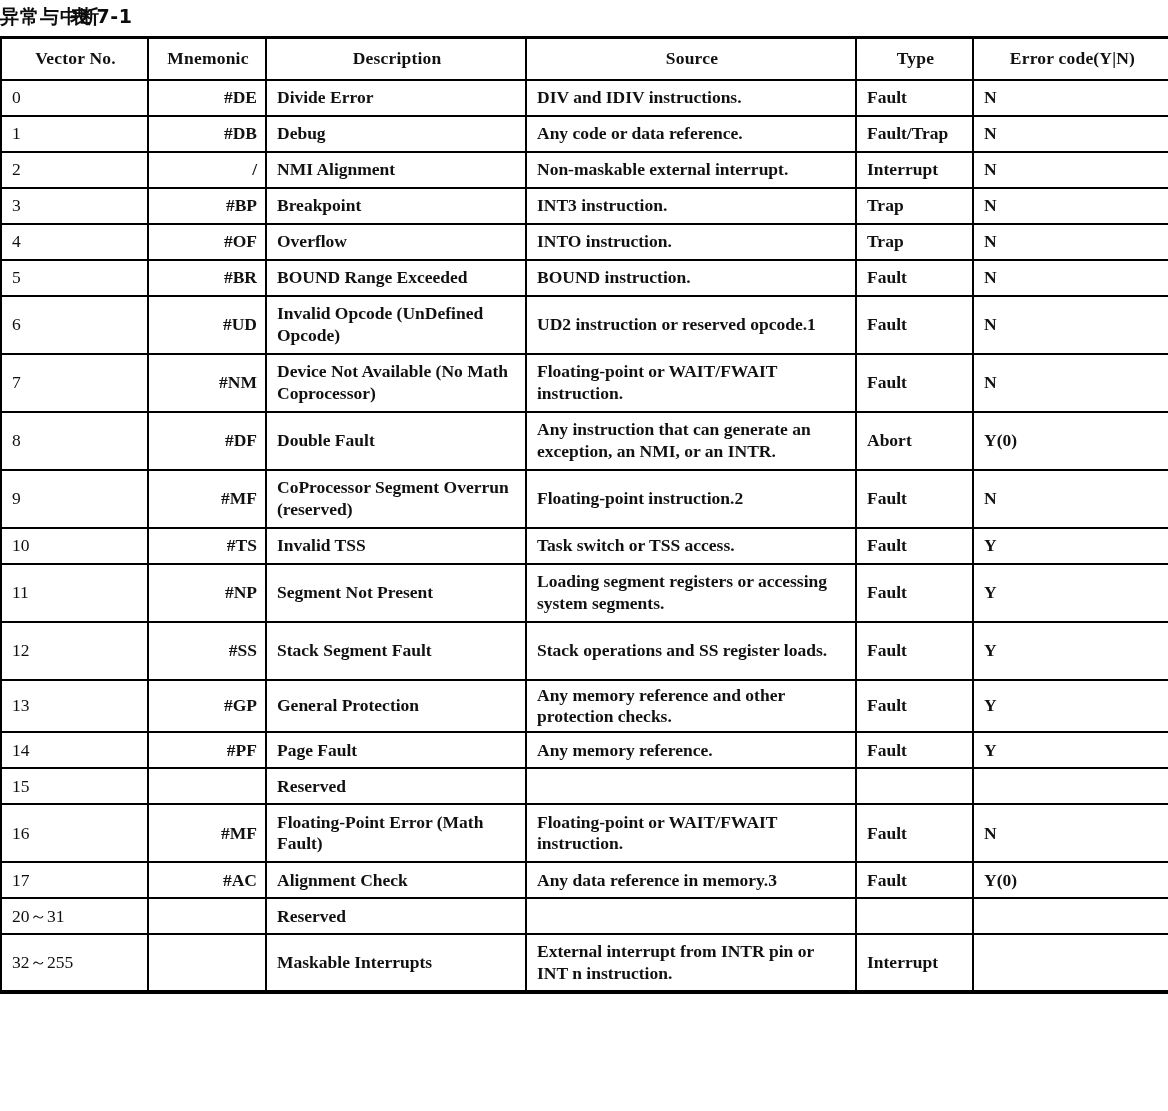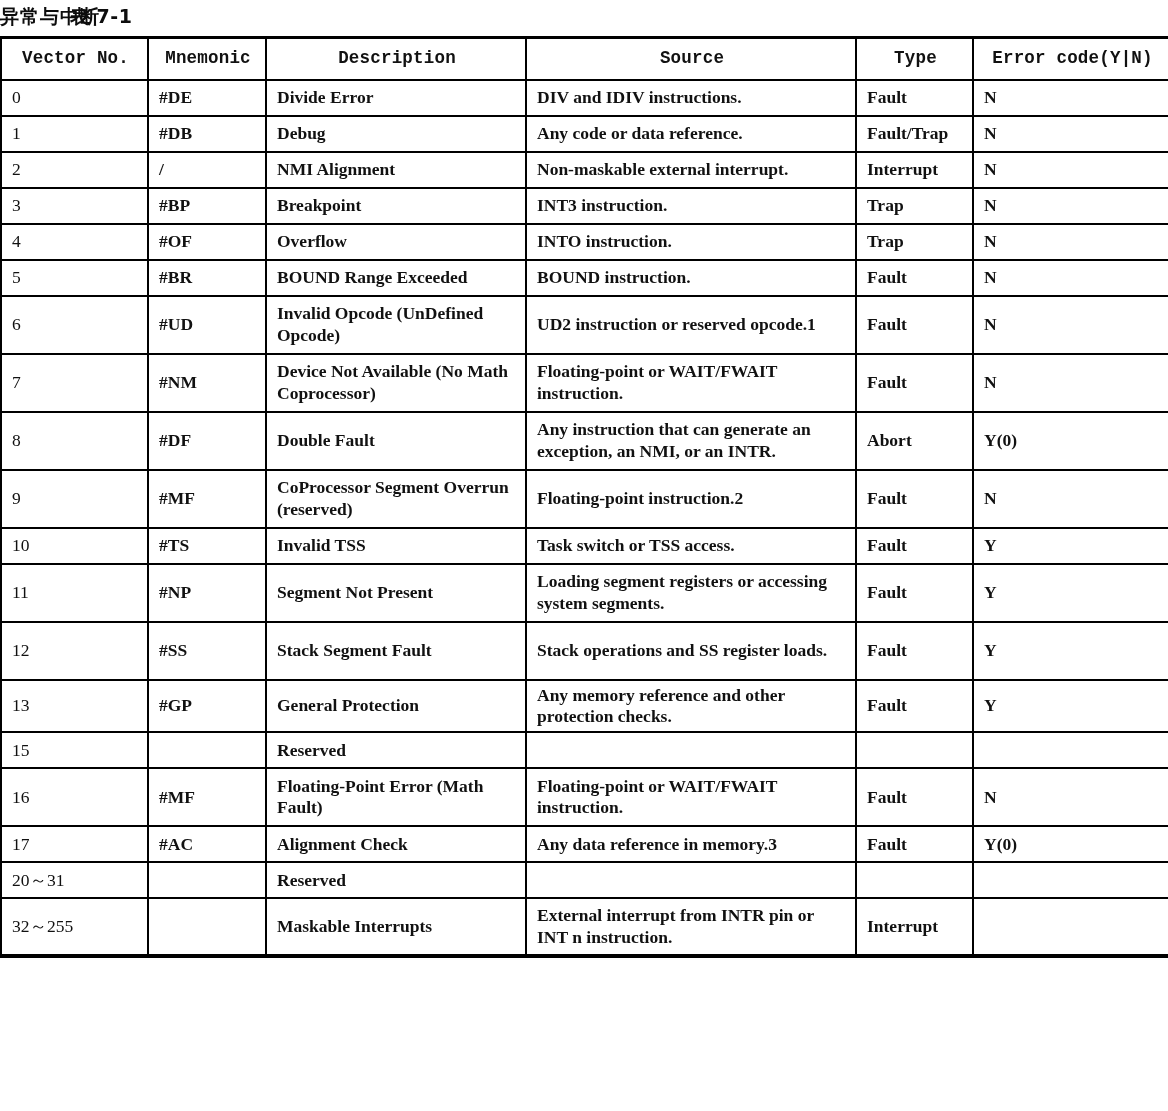--- a/index.html
+++ b/index.html
@@ -85,41 +85,41 @@
   
   table.irq th:last-child,
   table.irq td:last-child {
     border-right: none;
   }
   table.irq tr:last-child td {
     border-bottom: none;
   }
 
   thead th {
-    font-family: Liberation Mono, monospace;
+    font-family: Liberation Serif, serif;
     font-weight: bold;
     font-size: 17px;
     text-align: center;
     height: 42px;
     padding-top: 3px;
     padding-bottom: 3px;
     letter-spacing: 0.2px;
   }
 
   tbody td {
     font-family: "Liberation Serif", "DejaVu Serif", serif;
     font-weight: bold;
   }
   td.vector {
     text-align: left;
     padding-left: 12px;
     font-weight: normal;
   }
   td.mnemonic {
-    text-align: left;
+    text-align: right;
     padding-left: 24px;
     margin-top: 28px;
   }
   td.desc {
     text-align: left;
     padding-left: 12px;
   }
   td.source {
     text-align: left;
     padding-left: 12px;
@@ -273,20 +273,28 @@
         </tr>
         <tr class="h3">
           <td class="vector">13</td>
           <td class="mnemonic">#GP</td>
           <td class="desc">General Protection</td>
           <td class="source">Any memory reference and other protection checks.</td>
           <td class="type">Fault</td>
           <td class="err">Y</td>
         </tr>
         <tr class="h1">
+          <td class="vector">14</td>
+          <td class="mnemonic">#PF</td>
+          <td class="desc">Page Fault</td>
+          <td class="source">Any memory reference.</td>
+          <td class="type">Fault</td>
+          <td class="err">Y</td>
+        </tr>
+        <tr class="h1">
           <td class="vector">15</td>
           <td class="mnemonic"></td>
           <td class="desc">Reserved</td>
           <td class="source"></td>
           <td class="type"></td>
           <td class="err"></td>
         </tr>
         <tr class="h2">
           <td class="vector">16</td>
           <td class="mnemonic">#MF</td>

